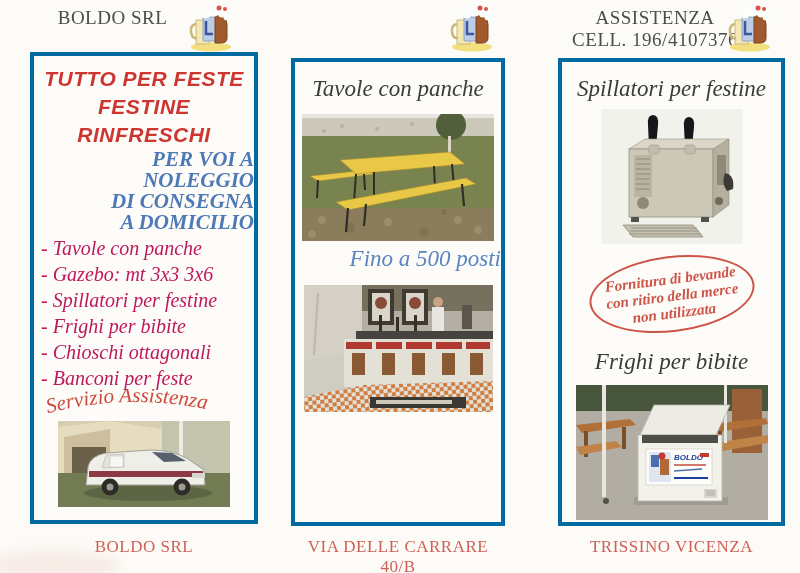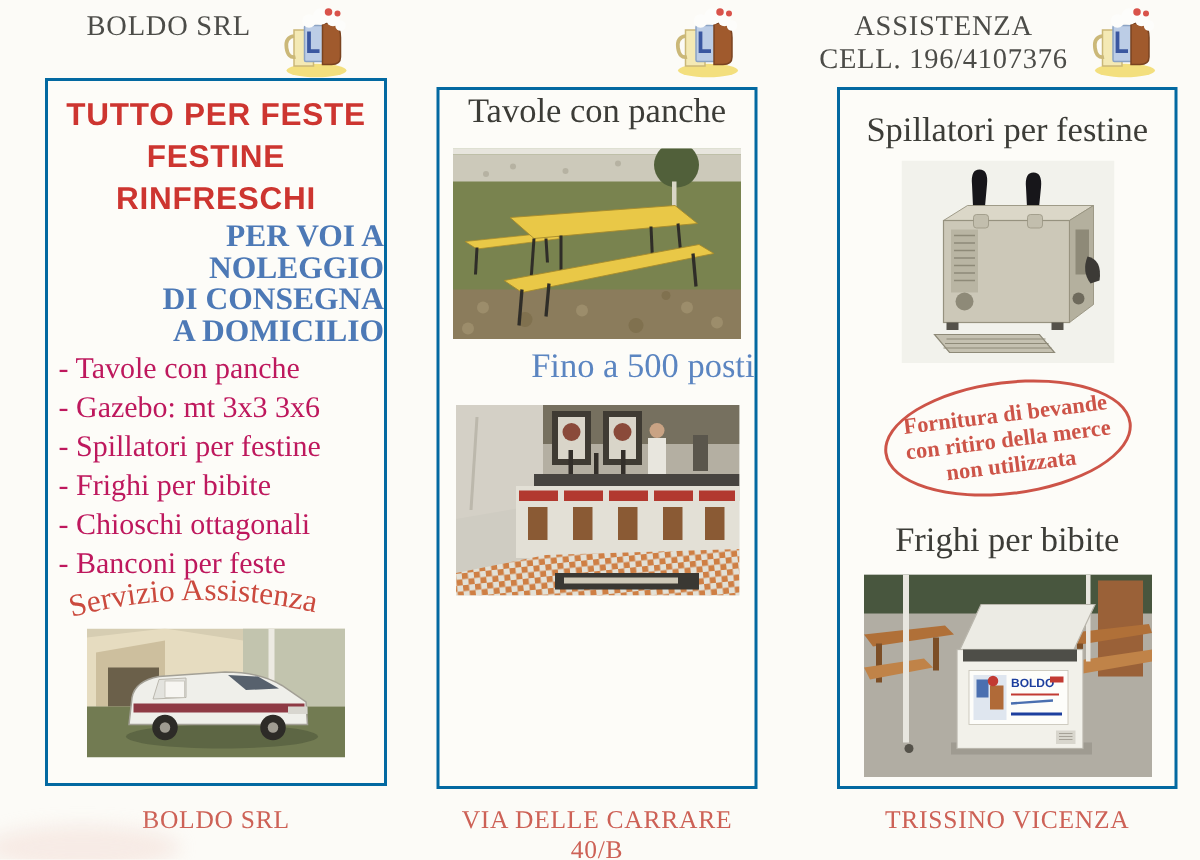--- a/index.html
+++ b/index.html
@@ -1,20 +1,20 @@
 <!DOCTYPE html>
 <html><head>
 <meta charset="utf-8">
 <style>
   html,body{margin:0;padding:0;}
   body{width:800px;height:573px;background:#fcfbf7;font-family:"Liberation Serif",serif;position:relative;overflow:hidden;}
   #page{position:absolute;left:0;top:0;width:668px;height:573px;}
   .abs{position:absolute;}
   .hdr{font-size:19px;line-height:22px;letter-spacing:.5px;color:#4c4c48;text-align:center;}
-  .panel{position:absolute;border:2px solid #0369a1;background:#fdfcf8;text-align:center;box-sizing:border-box;}
+  .panel{position:absolute;border:4px solid #0369a1;background:#fdfcf8;text-align:center;box-sizing:border-box;font-style:italic;}
   .headline{font-family:"Liberation Sans",sans-serif;font-weight:700;font-size:21px;line-height:28px;letter-spacing:.5px;color:#cd3530;}
   .subhead{font-weight:bold;font-size:21px;line-height:21px;color:#4d79b6;text-align:right;}
   .rental-list{text-align:left;padding-left:7px;font-size:20px;line-height:26px;color:#be185d;margin-top:2px;}
   .title{font-size:23px;line-height:28px;color:#3c3c37;}
   .note-blue{font-size:23px;line-height:28px;color:#5b85c1;}
   .caption{position:absolute;top:537px;font-size:17px;letter-spacing:.5px;color:#cd6156;text-align:center;}
   .photo{margin:0 auto;display:block;}
   .beer-icon{position:absolute;width:46px;height:48px;}
   .badge{margin:12px auto 0;width:166px;height:76px;border:2.5px solid #cd5448;border-radius:50%;transform:rotate(-7deg);box-sizing:border-box;padding-top:13px;}
   .badge div{font-size:15px;line-height:17px;font-weight:bold;color:#cd5448;white-space:nowrap;}
@@ -22,21 +22,21 @@
   svg{display:block;}
 </style>
 </head>
 <body>
 
 <div id="page">
 
   <div class="abs hdr" style="left:30px;top:7px;width:165px;">
     <div>BOLDO SRL</div>
   </div>
-  <div class="abs hdr" style="left:546px;top:7px;width:166px;">
+  <div class="abs hdr" style="left:572px;top:7px;width:166px;">
     <div>ASSISTENZA</div>
     <div>CELL. 196/4107376</div>
   </div>
 
   <svg class="beer-icon" style="left:188px;top:4px;" viewBox="0 0 46 48">
     <ellipse cx="23" cy="43" rx="20" ry="4.5" fill="#f3df7e"></ellipse>
     <path d="M8,16 h13 v24 h-13 z" fill="#f4e9b4" stroke="#cbb878" stroke-width="1"></path>
     <path d="M8,20 q-6,1 -5,8 q1,7 6,6" fill="none" stroke="#cbb878" stroke-width="2.5"></path>
     <rect x="15" y="13" width="13" height="24" rx="1" fill="#bccde6" stroke="#8ba3c4" stroke-width="1"></rect>
     <path d="M18,17 v13 h7" stroke="#3a57a0" stroke-width="2.5" fill="none"></path>
@@ -120,21 +120,21 @@
       <rect x="31" y="50" width="114" height="6" fill="#8e3a44"></rect>
       <circle cx="52" cy="66" r="8.5" fill="#2d2b27"></circle>
         <circle cx="52" cy="66" r="3.5" fill="#a09c92"></circle>
       <circle cx="124" cy="66" r="8.5" fill="#2d2b27"></circle>
         <circle cx="124" cy="66" r="3.5" fill="#a09c92"></circle>
       <rect x="134" y="52" width="13" height="5" fill="#d8d6cf"></rect>
     </svg>
   </div>
 
   <div class="panel" style="left:291px;top:58px;width:214px;height:468px;">
-    <div class="title" style="">Tavole con panche</div>
+    <div class="title" style="margin-top:13px;">Tavole con panche</div>
 
     <svg class="photo" style="margin-top:11px;" width="192" height="127" viewBox="0 0 192 127">
       <rect width="192" height="127" fill="#79834f"></rect>
       <rect width="192" height="4" fill="#e7e5dd"></rect>
       <rect y="4" width="192" height="18" fill="#ccc9ba"></rect>
       <circle cx="40" cy="12" r="2" fill="#b6b2a2"></circle>
         <circle cx="75" cy="15" r="2" fill="#b6b2a2"></circle>
       <circle cx="110" cy="10" r="2" fill="#b6b2a2"></circle>
         <circle cx="22" cy="17" r="2" fill="#b6b2a2"></circle>
       <circle cx="149" cy="11" r="15" fill="#51603a"></circle>

